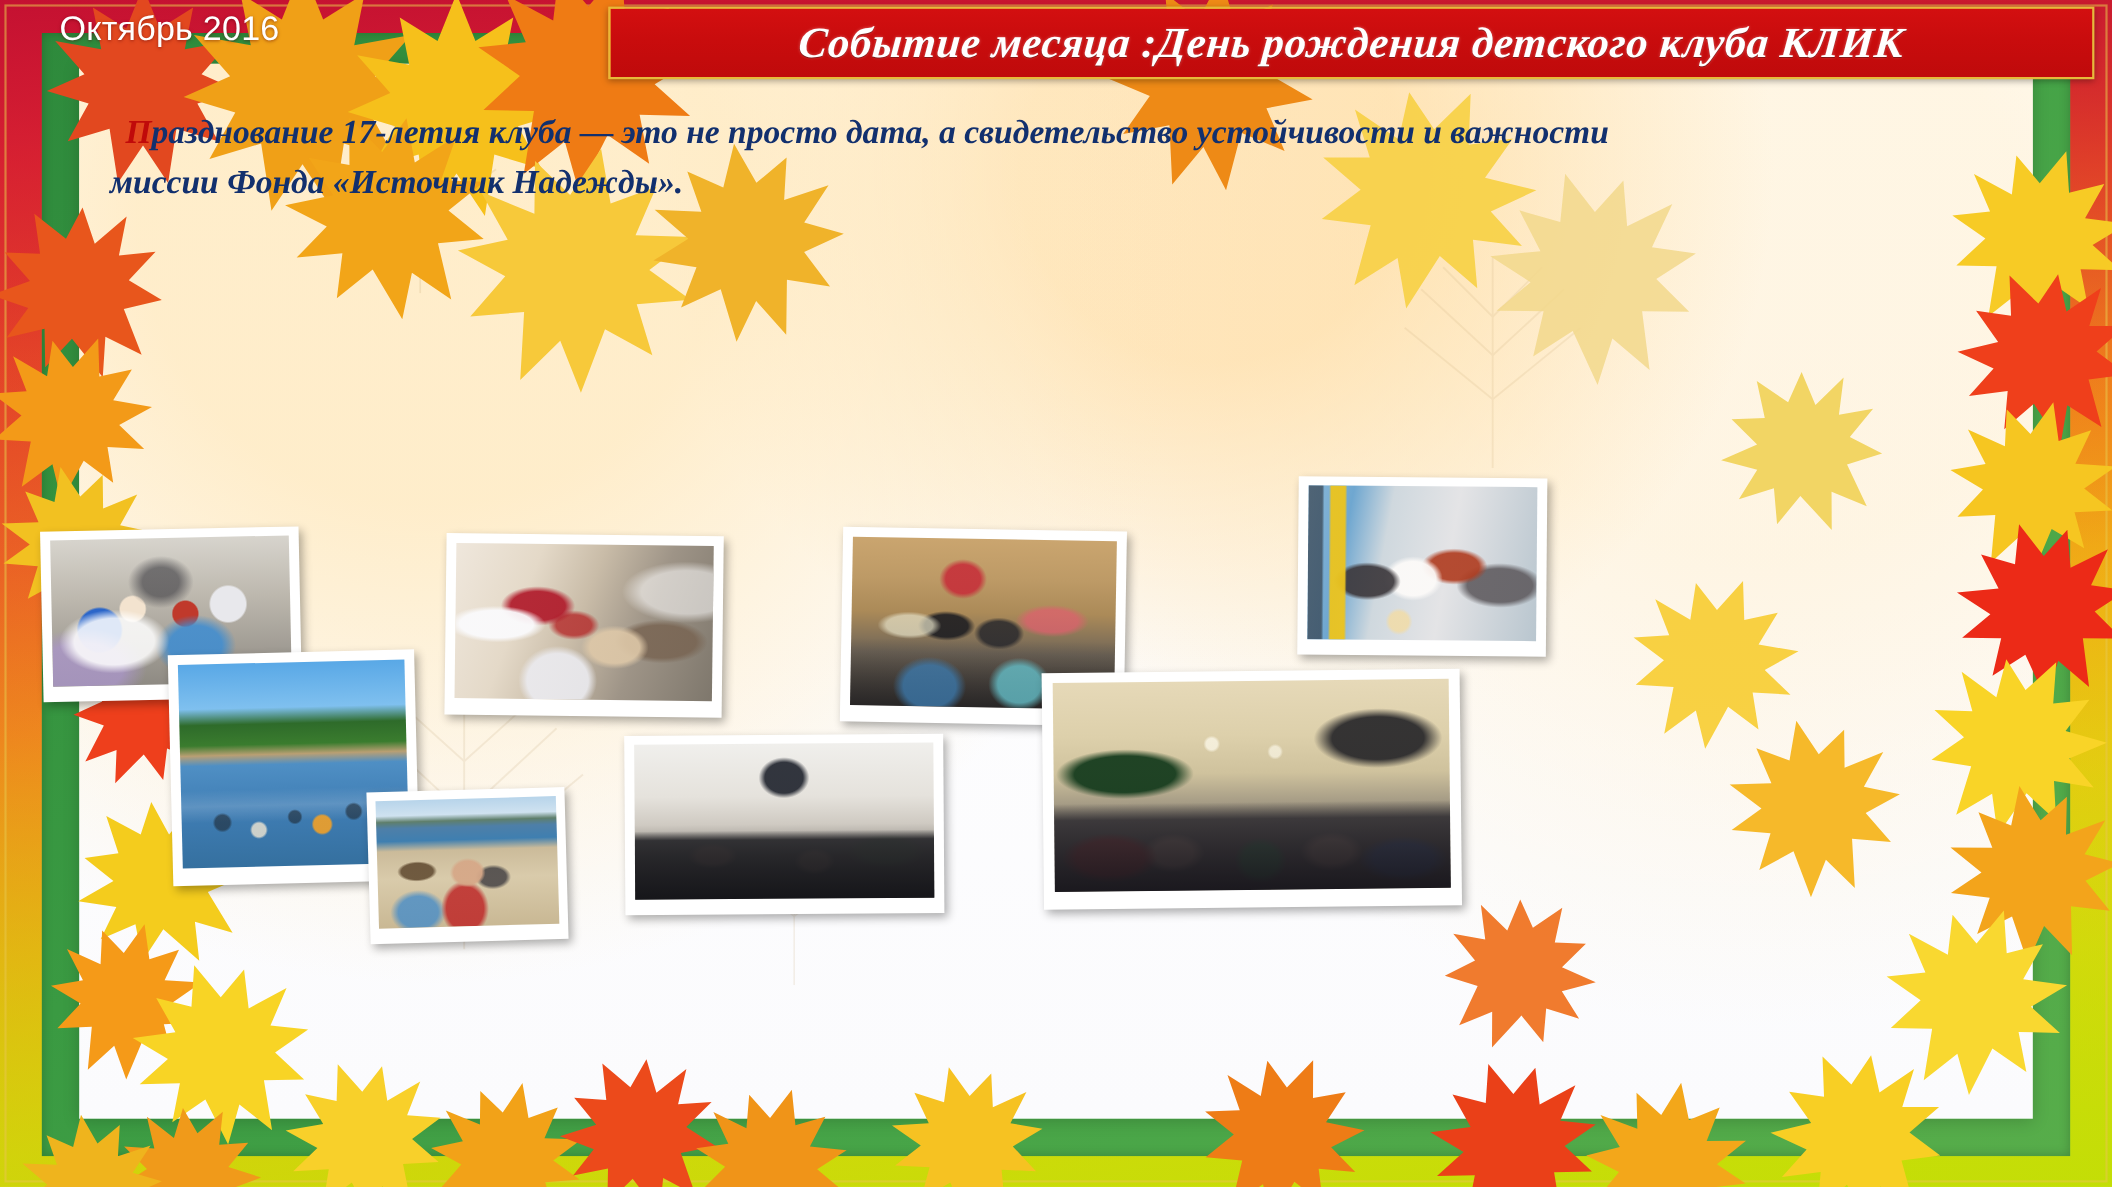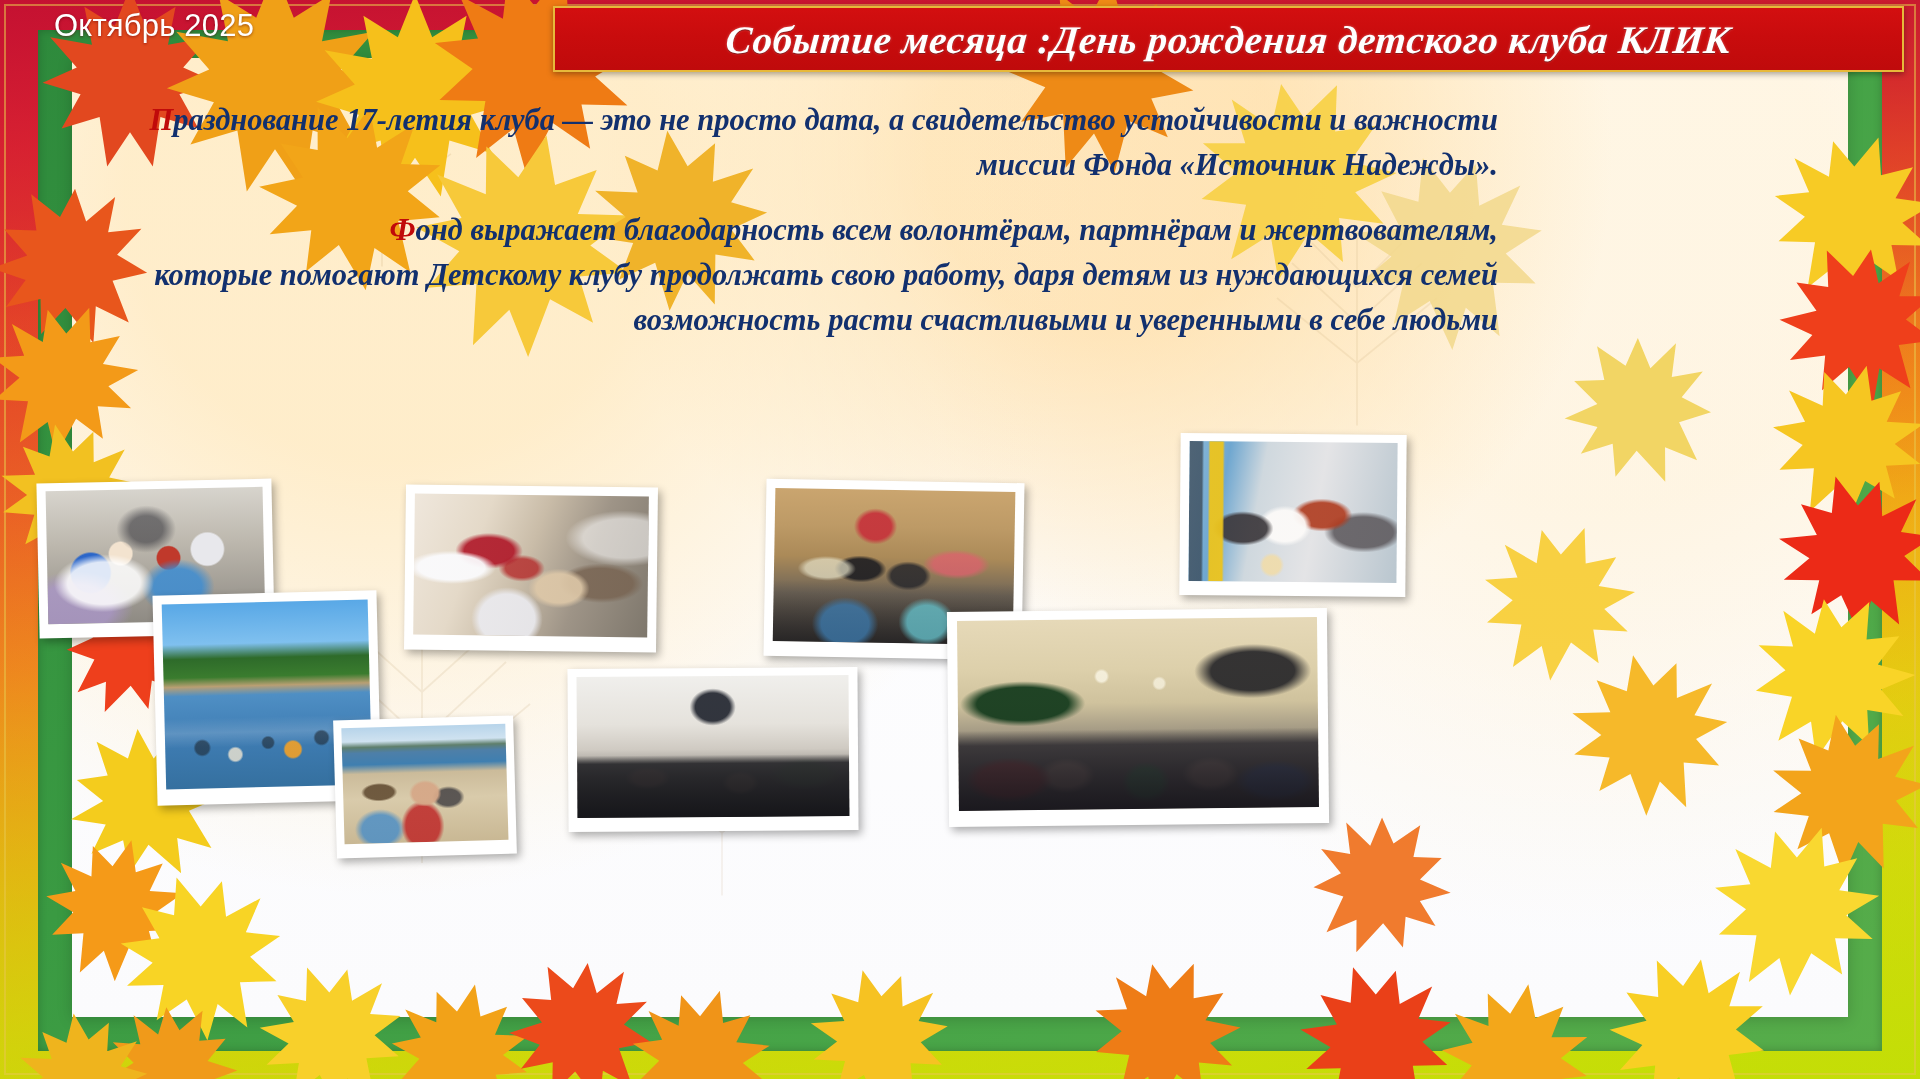--- a/index.html
+++ b/index.html
@@ -120,21 +120,20 @@
     position: absolute;
     left: 100px; top: 98px;
     width: 1398px;
     z-index: 40;
     color: #12306e;
     font-family: "Liberation Serif", serif;
     font-weight: 700;
     font-style: italic;
     font-size: 30.5px;
     line-height: 45px;
-    text-align: right;
   }
   .body-text p { margin: 0 0 20px 0; }
   .body-text p.p3 { text-indent: 240px; }
   .body-text p.p1 { text-indent: 14px; }
   .drop { color: #c00a0a; }
 
   
   .collage { position: absolute; inset: 0; z-index: 30; }
   .photo {
     position: absolute;
@@ -498,28 +497,25 @@
   <svg class="leaf" style="left:1470px; top:520px; width:175px; height:165px; transform:rotate(20deg); opacity:.95;" viewBox="0 0 100 100">
     <path fill="#f8cf3a" d="M50 2 L58 22 L74 12 L70 32 L92 28 L78 44 L96 52 L76 58 L86 76 L66 70 L62 96 L50 78 L38 96 L34 70 L14 76 L24 58 L4 52 L22 44 L8 28 L30 32 L26 12 L42 22 Z"></path>
   </svg>
   <svg class="leaf" style="left:1560px; top:650px; width:180px; height:170px; transform:rotate(-12deg);" viewBox="0 0 100 100">
     <path fill="#f6b92a" d="M50 2 L58 22 L74 12 L70 32 L92 28 L78 44 L96 52 L76 58 L86 76 L66 70 L62 96 L50 78 L38 96 L34 70 L14 76 L24 58 L4 52 L22 44 L8 28 L30 32 L26 12 L42 22 Z"></path>
   </svg>
   <svg class="leaf" style="left:1300px; top:810px; width:160px; height:150px; transform:rotate(34deg); opacity:.9;" viewBox="0 0 100 100">
     <path fill="#ef6e18" d="M50 2 L58 22 L74 12 L70 32 L92 28 L78 44 L96 52 L76 58 L86 76 L66 70 L62 96 L50 78 L38 96 L34 70 L14 76 L24 58 L4 52 L22 44 L8 28 L30 32 L26 12 L42 22 Z"></path>
   </svg>
 
-  <div class="date-label">Октябрь 2025</div>
+  <div class="date-label">Октябрь 2016</div>
 
   <div class="title-banner">
     <span class="title-text">Событие месяца :День рождения детского клуба КЛИК</span>
   </div>
 
   <div class="body-text">
     <p class="p1">
       <span class="drop">П</span><span>разднование 17-летия клуба — это не просто дата, а свидетельство устойчивости и важности миссии Фонда «Источник Надежды».</span>
     </p>
-    <p class="p3">
-      <span class="drop">Ф</span><span>онд выражает благодарность всем волонтёрам, партнёрам и жертвователям, которые помогают Детскому клубу продолжать свою работу, даря детям из нуждающихся семей возможность расти счастливыми и уверенными в себе людьми</span>
-    </p>
   </div>
 
 </div>
 
 </body></html>

